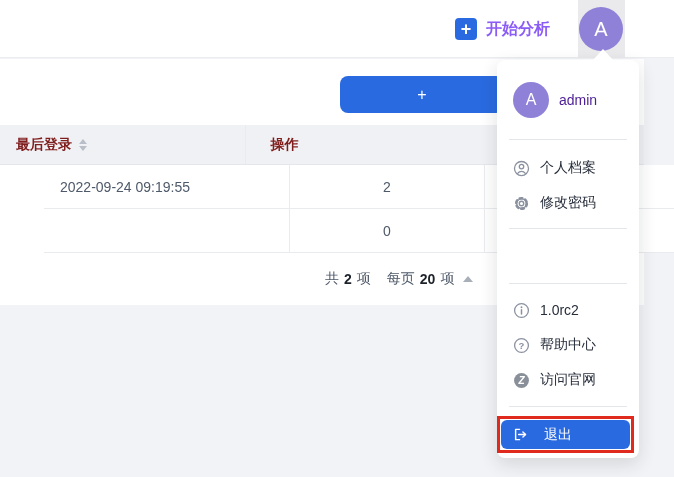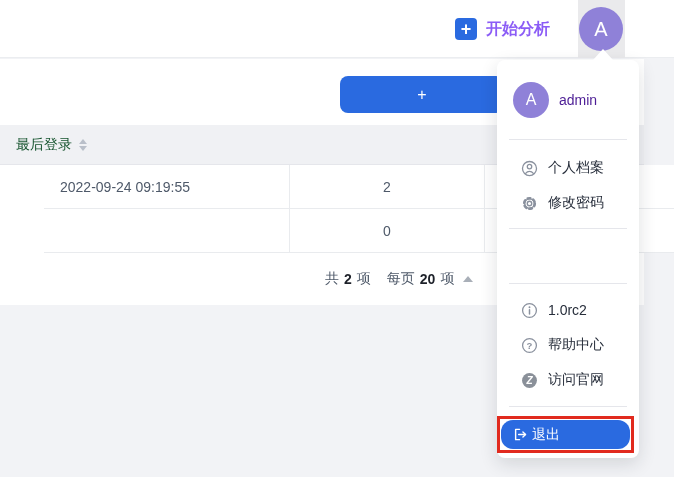--- a/index.html
+++ b/index.html
@@ -32,21 +32,21 @@
   .tbl { position:absolute; left:0; top:66px; width:644px; }
   .trow { display:flex; width:644px; }
   .thead { height:40px; background:#f0f1f4; }
   .tbody-row { height:44px; background:#fff; border-bottom:1px solid #e9ebee;margin-left:44px; }
   .thead { border-bottom:1px solid #e5e6eb; }
   .cell { display:flex; align-items:center; font-size:14px; }
   .c1 { width:245px; padding-left:16px; }
   .c2 { width:195px; justify-content:center; border-left:1px solid #e9ebee; }
   .c3 { width:78px;  justify-content:center; border-left:1px solid #e9ebee; }
   .cfill { flex:1; }
-  .thead .cell { font-weight:400; color:#14532d; }
+  .thead .cell { font-weight:700; color:#7f1d1d; }
   .tbody-row .cell { color:#4e5969; }
   .sorter { display:inline-flex; flex-direction:column; gap:2px; margin-left:7px; }
   .car-up    { width:0; height:0; border-left:4px solid transparent; border-right:4px solid transparent; border-bottom:5px solid #b9bfc9; }
   .car-down  { width:0; height:0; border-left:4px solid transparent; border-right:4px solid transparent; border-top:5px solid #b9bfc9; }
 
   
   .pagination { position:absolute; left:325px; top:194px; height:52px; display:flex;
                 align-items:center; gap:16px; font-size:14px; color:#4e5969; }
   .pgroup { display:flex; align-items:center; gap:5px; }
   .pnum { font-weight:700; color:#1d2129; }
@@ -58,31 +58,31 @@
            border-radius:8px; box-shadow:0 6px 18px rgba(31,35,41,.14); z-index:10; }
   .panel-caret { position:absolute; left:96px; top:-11px; width:0; height:0;
                  border-left:10px solid transparent; border-right:10px solid transparent;
                  border-bottom:11px solid #fff; }
   .user-row { position:absolute; left:16px; top:22px; display:flex; align-items:center; gap:10px; }
   .avatar-sm { width:36px; height:36px; border-radius:50%; background:#8f81d8; color:#fff;
                font-size:16px; display:flex; align-items:center; justify-content:center; }
   .uname { font-size:14px; color:#4c1d95; }
   .pdivider { position:absolute; left:12px; width:118px; height:1px; background:#e5e6eb; }
   .mitem { position:absolute; left:0; width:146px; height:28px; display:flex; align-items:center;
-           padding-left:24px; gap:10px; font-size:14px; color:#272e3b; cursor:pointer; }
+           padding-left:16px; gap:10px; font-size:14px; color:#272e3b; cursor:pointer; }
   .mitem svg { flex:none; }
   .caret-right { position:absolute; right:14px; width:0; height:0;
                  border-top:5px solid transparent; border-bottom:5px solid transparent;
                  border-left:6px solid #b9bfc9; }
 
   
   .annot { position:absolute; left:0; top:356px; width:137px; height:37px;
            border:3px solid #e12a1e; z-index:12; }
   .logout-btn { position:absolute; left:4px; top:360px; width:129px; height:29px; background:#2a6ae0;
-                border-radius:12px; display:flex; align-items:center; gap:4px; padding-left:12px;
+                border-radius:6px; display:flex; align-items:center; gap:16px; padding-left:12px;
                 color:#fff; font-size:14px; z-index:13; cursor:pointer; }
 </style>
 </head>
 <body>
 
 <div class="screen">
 
   <div class="header">
     <div class="start-analysis">
       <span class="plus-sq">+</span>
@@ -102,20 +102,23 @@
     </div>
 
     <div class="tbl">
       <div class="trow thead">
         <div class="cell c1">
           <span>最后登录</span>
           <span class="sorter">
             <span class="car-up"></span>
               <span class="car-down"></span>
           </span>
+        </div>
+        <div class="cell c3">
+          <span>操作</span>
         </div>
         <div class="cfill" style="background:#f0f1f4;"></div>
       </div>
 
       <div class="trow tbody-row">
         <div class="cell c1">2022-09-24 09:19:55</div>
         <div class="cell c2">2</div>
         <div class="cell c3">
           <svg width="20" height="20" viewBox="0 0 20 20">
             <g fill="none" stroke="#a9afb8" stroke-width="1.5" stroke-linecap="round">

